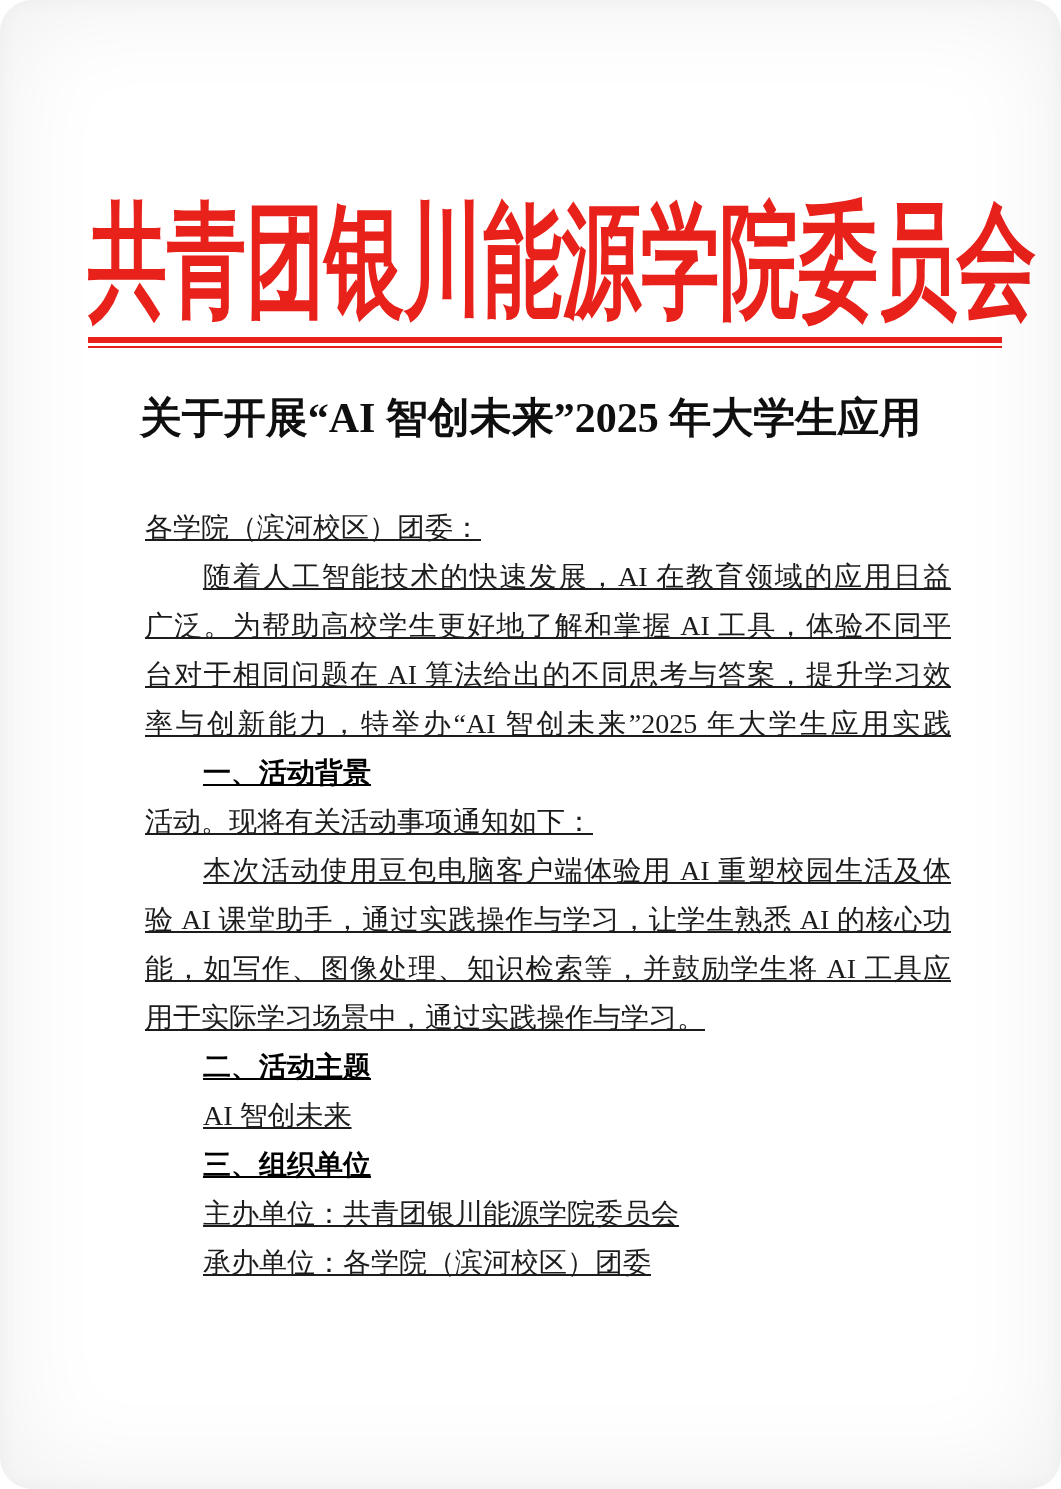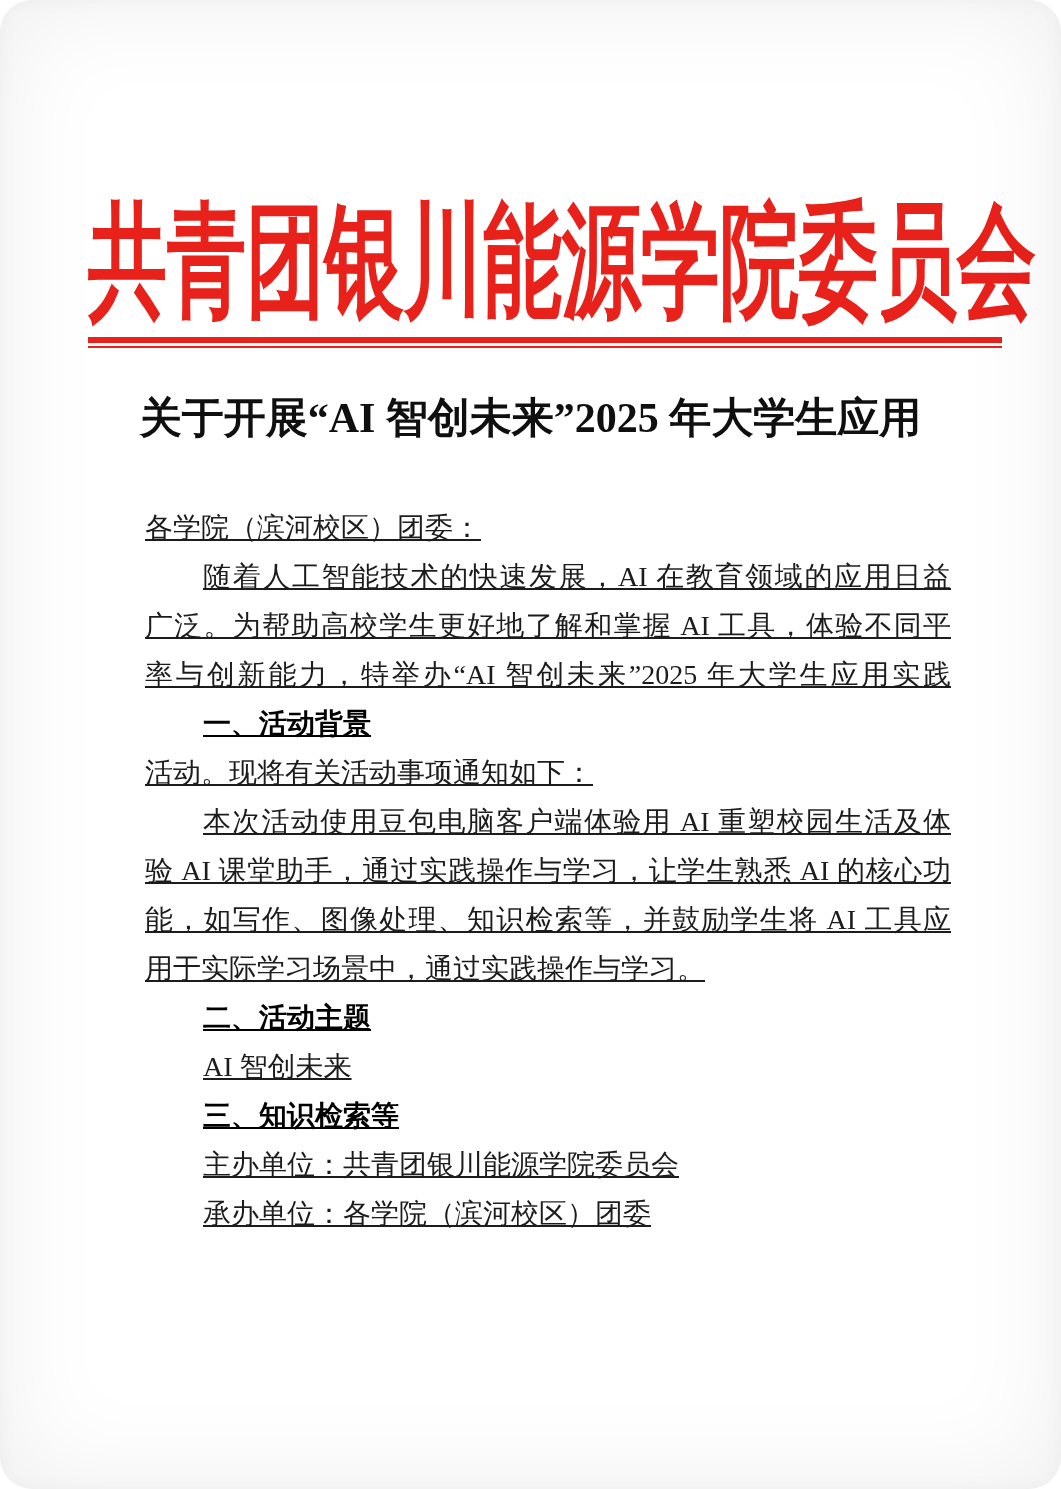--- a/index.html
+++ b/index.html
@@ -109,28 +109,29 @@
   <div class="rule-thin"></div>
 
   <div class="doc-title">
     <div>关于开展“AI 智创未来”2025 年大学生应用</div>
   </div>
 
   <div class="doc-body">
       <div class="line plain">各学院（滨河校区）团委：</div>
       <div class="line indent justify">随着人工智能技术的快速发展，AI 在教育领域的应用日益</div>
       <div class="line justify">广泛。为帮助高校学生更好地了解和掌握 AI 工具，体验不同平</div>
+      <div class="line justify">台对于相同问题在 AI 算法给出的不同思考与答案，提升学习效</div>
       <div class="line justify">率与创新能力，特举办“AI 智创未来”2025 年大学生应用实践</div>
       <div class="line heading">一、活动背景</div>
       <div class="line plain">活动。现将有关活动事项通知如下：</div>
       <div class="line indent justify">本次活动使用豆包电脑客户端体验用 AI 重塑校园生活及体</div>
       <div class="line justify">验 AI 课堂助手，通过实践操作与学习，让学生熟悉 AI 的核心功</div>
       <div class="line justify">能，如写作、图像处理、知识检索等，并鼓励学生将 AI 工具应</div>
       <div class="line plain">用于实际学习场景中，通过实践操作与学习。</div>
       <div class="line heading">二、活动主题</div>
       <div class="line indent">AI 智创未来</div>
-      <div class="line heading">三、知识检索等</div>
+      <div class="line heading">三、组织单位</div>
       <div class="line indent">主办单位：共青团银川能源学院委员会</div>
       <div class="line indent">承办单位：各学院（滨河校区）团委</div>
     </div>
 
   <div class="vignette"></div>
 </div>
 
 </body></html>

